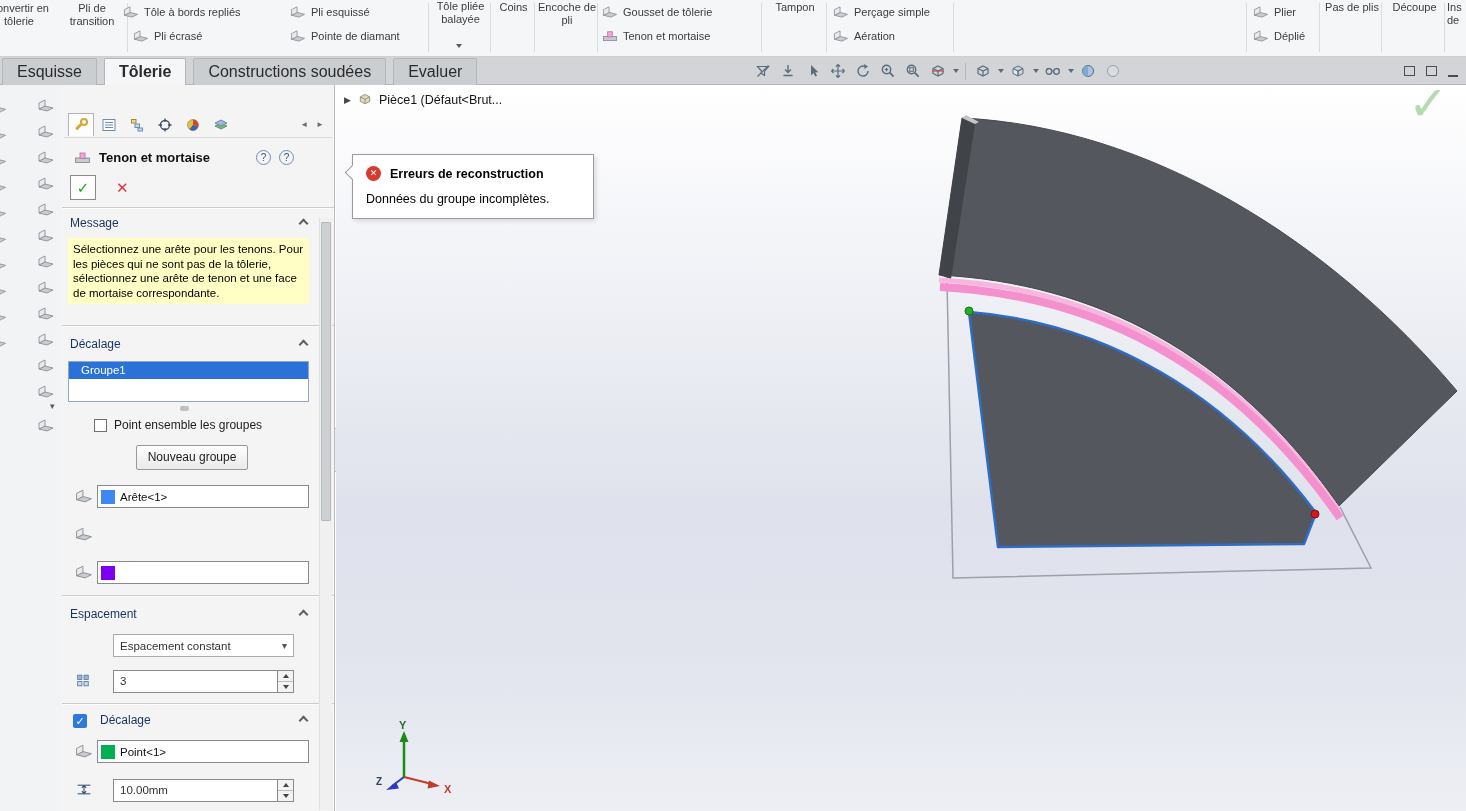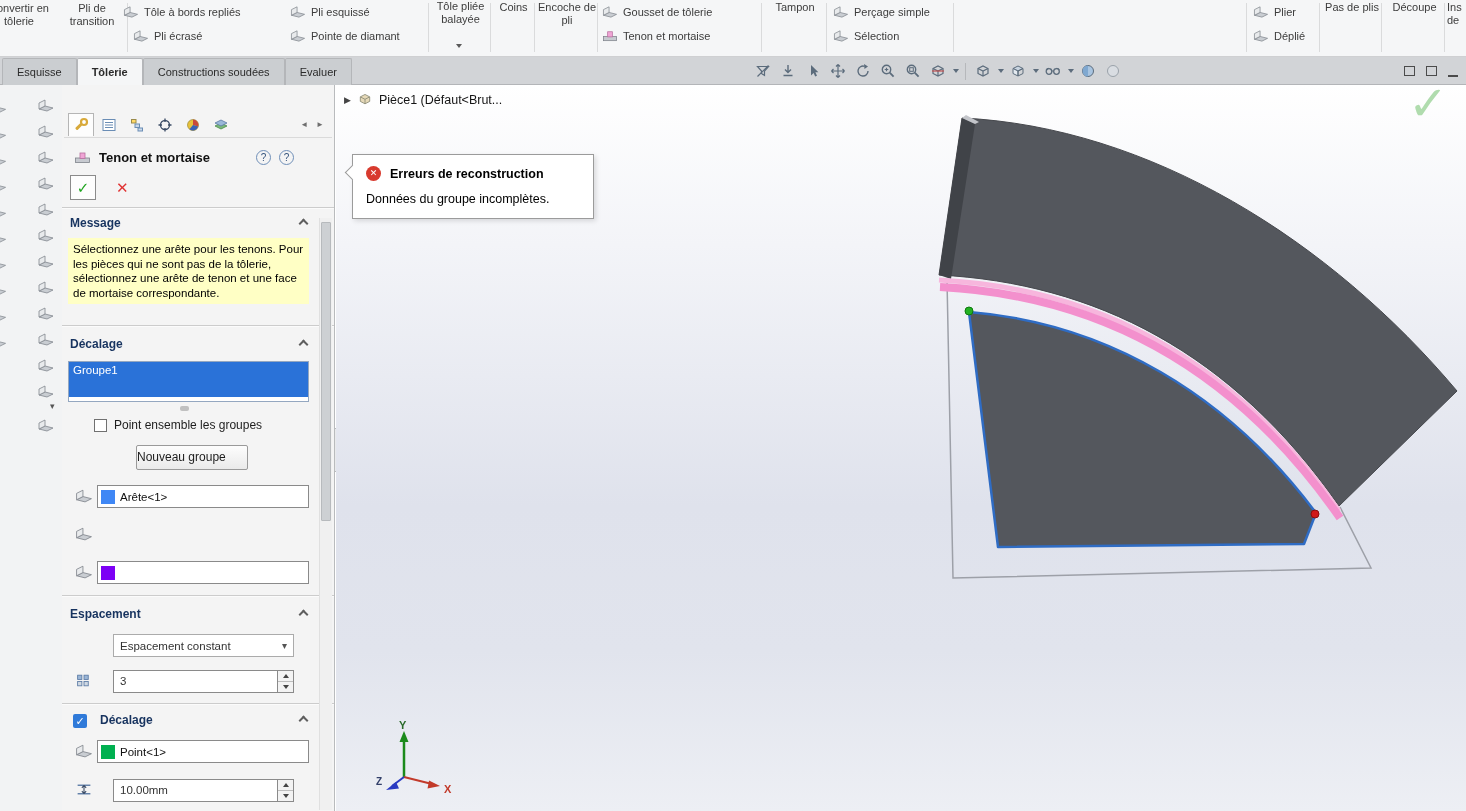--- a/index.html
+++ b/index.html
@@ -11,22 +11,22 @@
   .ribbon{position:absolute;left:0;top:0;width:1466px;height:57px;background:#f5f6f7;border-bottom:1px solid #cfd0d2;}
   .rb-sep{position:absolute;top:3px;height:49px;width:1px;background:#dadbdc;}
   .rb-large{position:absolute;font-size:11px;color:#3c3c3c;text-align:center;line-height:13px;cursor:default;}
   .rb-small{position:absolute;display:flex;align-items:center;gap:5px;font-size:11px;color:#3c3c3c;white-space:nowrap;cursor:default;}
   .ric{flex:0 0 auto;}
   .rb-caret{position:absolute;width:0;height:0;border-left:3.5px solid transparent;border-right:3.5px solid transparent;border-top:4px solid #5a5a5a;}
 
   
   .tabbar{position:absolute;left:0;top:57px;width:1466px;height:28px;background:#d2d4d7;border-bottom:1px solid #b3b5b8;}
   .tabs{position:absolute;left:2px;top:1px;height:27px;display:flex;}
-  .tab{height:27px;line-height:26px;padding:0 14px;font-size:11px;color:#2b2b2b;background:#cbced1;
-       border:1px solid #b4b6b9;border-bottom:none;border-radius:2px 2px 0 0;margin-right:0;cursor:pointer;}
+  .tab{height:27px;line-height:26px;padding:0 14px;font-size:16px;color:#2b2b2b;background:#cbced1;
+       border:1px solid #b4b6b9;border-bottom:none;border-radius:2px 2px 0 0;margin-right:7px;cursor:pointer;}
   .tab.active{background:#f5f6f7;font-weight:bold;}
   .hud{position:absolute;left:752px;top:0;height:28px;display:flex;align-items:center;gap:3px;}
   .hicon{width:22px;height:22px;display:flex;align-items:center;justify-content:center;cursor:pointer;}
   .hud .hsep{width:1px;height:17px;background:#b6b8bb;margin:0 3px;}
   .tri-dn-s{width:0;height:0;border-left:3px solid transparent;border-right:3px solid transparent;border-top:4px solid #5c6c7c;margin-left:1px;cursor:pointer;}
   .winctl{position:absolute;right:8px;top:0;height:28px;display:flex;align-items:center;gap:11px;}
   .wc-sq{width:11px;height:10px;border:1.5px solid #4b4b4b;cursor:pointer;}
   .wc-dash{width:10px;height:2px;background:#4b4b4b;margin-top:9px;cursor:pointer;}
 
   
@@ -42,30 +42,30 @@
   .pm-tab.active{border:1px solid #b5b5b5;border-bottom:none;background:#fdfdfd;}
   .pm-nav{margin-left:auto;display:flex;gap:8px;color:#6e6e6e;font-size:8px;padding-right:8px;}
   .pm-nav span{cursor:pointer;}
   .pm-title{position:absolute;left:12px;top:60px;height:24px;display:flex;align-items:center;gap:8px;}
   .pm-title .t{font-size:13px;font-weight:bold;color:#101010;}
   .help-ic{width:15px;height:15px;border:1px solid #6f8fb8;border-radius:50%;color:#35547c;font-size:10px;line-height:13px;text-align:center;cursor:pointer;}
   .ok-row{position:absolute;left:8px;top:90px;display:flex;align-items:center;gap:20px;}
   .ok-btn{width:26px;height:25px;border:1px solid #8b8b8b;background:#fdfdfd;color:#1fa51f;font-weight:bold;font-size:15px;text-align:center;line-height:23px;cursor:pointer;}
   .x-btn{color:#e03434;font-weight:bold;font-size:15px;cursor:pointer;}
   .divider{position:absolute;left:0;width:100%;height:2px;border-top:1px solid #cccccc;border-bottom:1px solid #fbfbfb;}
-  .sec-h{position:absolute;left:8px;font-size:12px;font-weight:bold;color:#17335f;}
+  .sec-h{position:absolute;left:8px;font-size:12px;font-weight:normal;color:#17335f;}
   .chev-up{position:absolute;left:238px;width:7px;height:7px;border-left:2px solid #5f5f5f;border-top:2px solid #5f5f5f;transform:rotate(45deg);cursor:pointer;}
   .msg-box{position:absolute;left:6px;top:153px;width:241px;background:#ffffc5;font-size:11.5px;color:#000;padding:4px 5px;line-height:14.5px;}
   .listbox{position:absolute;left:6px;top:276px;width:241px;height:41px;background:#fff;border:1px solid #94a7c0;cursor:pointer;}
-  .listbox .sel{height:35px;background:#2a72d8;color:#fff;font-size:11.5px;padding-left:4px;line-height:17px;}
+  .listbox .sel{height:17px;background:#2a72d8;color:#fff;font-size:11.5px;padding-left:12px;line-height:17px;}
   .grip{position:absolute;left:118px;top:321px;width:9px;height:5px;background:#c0c0c0;border-radius:2px;cursor:ns-resize;}
   .cb-row{position:absolute;left:32px;top:333px;display:flex;align-items:center;gap:7px;font-size:12px;color:#1d1d1d;}
   .cb{width:13px;height:13px;background:#fff;border:1px solid #707070;cursor:pointer;}
   .btn{position:absolute;left:74px;top:360px;width:112px;height:25px;border:1px solid #9a9a9a;border-radius:2px;
-       background:linear-gradient(#fdfdfd,#eaeaea);font-size:12px;color:#1d1d1d;line-height:23px;cursor:pointer;}
+       background:linear-gradient(#fdfdfd,#eaeaea);font-size:12px;color:#1d1d1d;text-align:center;line-height:23px;cursor:pointer;}
   .pm-ic{position:absolute;left:12px;width:22px;height:18px;}
   .sel-box{position:absolute;left:35px;width:212px;height:23px;background:#fff;border:1px solid #8a8a8a;display:flex;align-items:center;padding-left:3px;gap:5px;cursor:text;}
   .swatch{width:14px;height:14px;flex:0 0 auto;}
   .fld-txt{font-size:11.5px;color:#101010;}
   .dropdown{position:absolute;left:51px;top:549px;width:181px;height:23px;background:#fff;border:1px solid #ababab;font-size:11.5px;display:flex;align-items:center;padding:0 6px;cursor:pointer;}
   .dd-caret{margin-left:auto;color:#555;font-size:10px;}
   .spinbox{position:absolute;left:51px;width:181px;height:23px;background:#fff;border:1px solid #8a8a8a;font-size:11.5px;line-height:21px;padding-left:6px;cursor:text;}
   .spin-btns{position:absolute;right:-1px;top:-1px;width:17px;height:23px;border:1px solid #8a8a8a;background:#f3f3f3;display:flex;flex-direction:column;}
   .spin-half{flex:1;display:flex;align-items:center;justify-content:center;cursor:pointer;}
   .spin-half+.spin-half{border-top:1px solid #bdbdbd;}
@@ -187,21 +187,21 @@
   <div class="rb-small" style="left:833px;top:4px">
     <svg class="ric" width="16" height="15" viewBox="0 0 16 16">
         <use href="#i-sheet"></use>
       </svg>
     <span>Perçage simple</span>
   </div>
   <div class="rb-small" style="left:833px;top:28px">
     <svg class="ric" width="16" height="15" viewBox="0 0 16 16">
         <use href="#i-sheet"></use>
       </svg>
-    <span>Sélection</span>
+    <span>Aération</span>
   </div>
 
   <div class="rb-small" style="left:1253px;top:4px">
     <svg class="ric" width="16" height="15" viewBox="0 0 16 16">
         <use href="#i-sheet"></use>
       </svg>
     <span>Plier</span>
   </div>
   <div class="rb-small" style="left:1253px;top:28px">
     <svg class="ric" width="16" height="15" viewBox="0 0 16 16">

